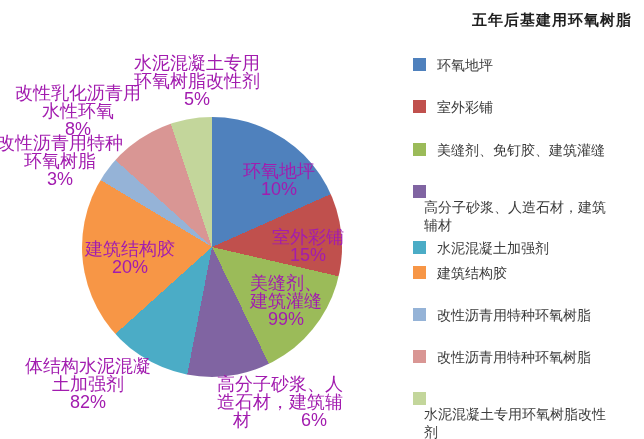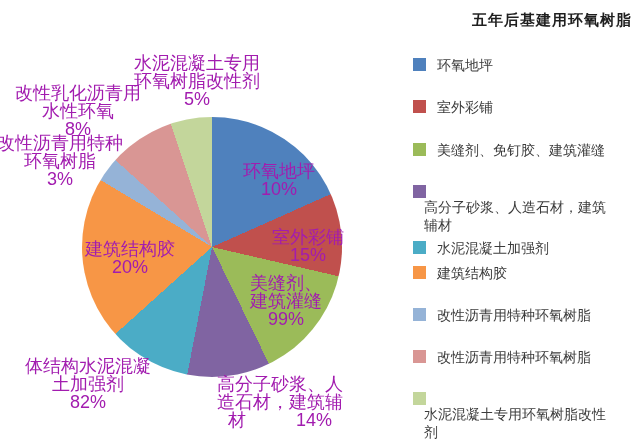--- a/index.html
+++ b/index.html
@@ -66,21 +66,21 @@
   <div id="labels">
       <div class="pie-label" style="left: 279px; top: 162px;">环氧地坪
 10%</div>
       <div class="pie-label" style="left: 308px; top: 228px;">室外彩铺
 15%</div>
       <div class="pie-label" style="left: 286px; top: 274px;">美缝剂、
 建筑灌缝
 99%</div>
       <div class="pie-label" style="left: 280px; top: 375px;">高分子砂浆、人
 造石材，建筑辅
-材          14%</div>
+材          6%</div>
       <div class="pie-label" style="left: 88px; top: 357px;">体结构水泥混凝
 土加强剂
 82%</div>
       <div class="pie-label" style="left: 130px; top: 240px;">建筑结构胶
 20%</div>
       <div class="pie-label" style="left: 60px; top: 134px;">改性沥青用特种
 环氧树脂
 3%</div>
       <div class="pie-label" style="left: 78px; top: 84px;">改性乳化沥青用
 水性环氧

